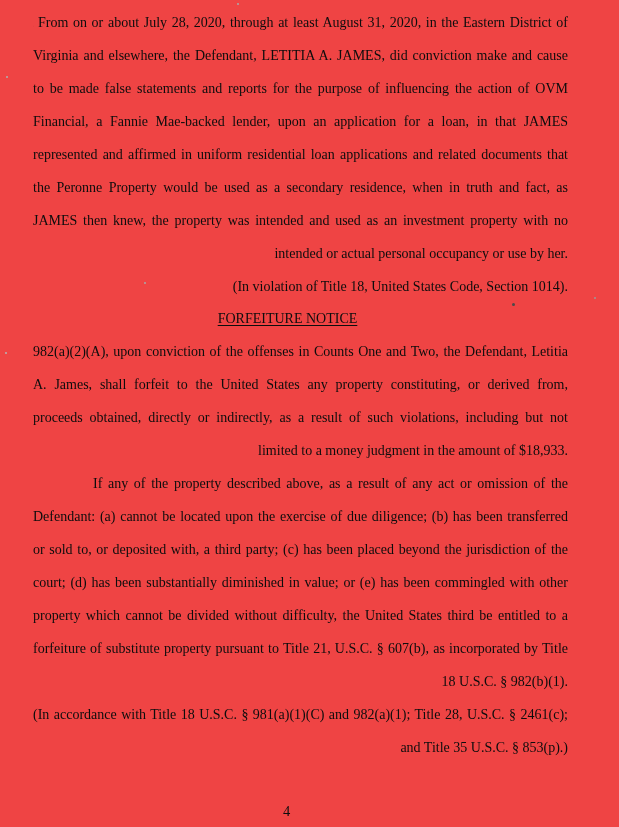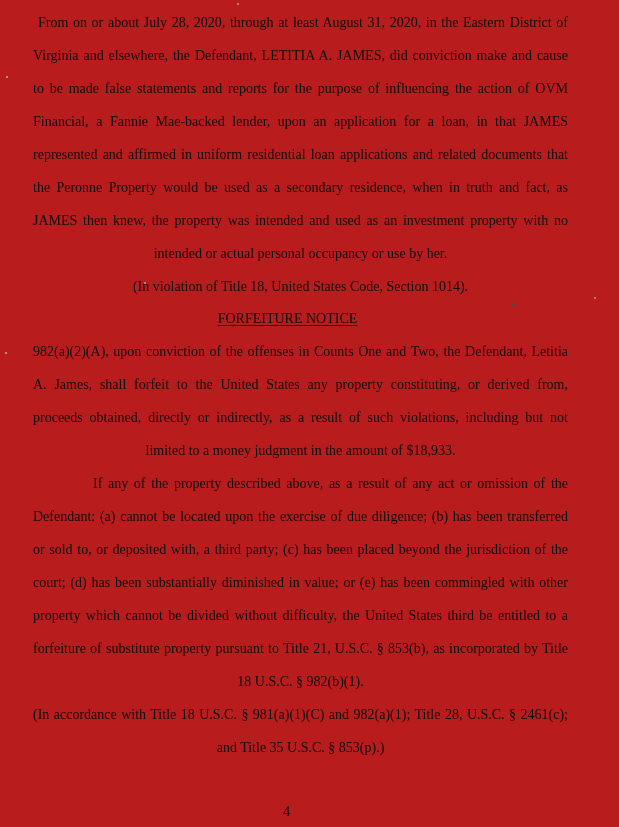--- a/index.html
+++ b/index.html
@@ -1,37 +1,37 @@
 <!DOCTYPE html>
 <html><head>
 <meta charset="utf-8">
 <style>
   * { margin: 0; padding: 0; box-sizing: border-box; }
   html, body { background: #ffffff; }
   .page {
     position: relative;
     width: 619px;
     height: 827px;
-    background: #b91c1c;
+    background: #ef4444;
     font-family: "Liberation Serif", "DejaVu Serif", serif;
     font-size: 14px;
     color: #0d0d0d;
     overflow: hidden;
   }
   .content {
     position: absolute;
     left: 33px;
     top: 7px;
     width: 535px;
   }
   .line {
     height: 32.95px;
     line-height: 32.95px;
     white-space: nowrap;
-    text-align: center;
+    text-align: right;
   }
   .line.j {
     white-space: normal;
     text-align: justify;
     text-align-last: justify;
     text-justify: inter-word;
     overflow: hidden;
   }
   .ind { padding-left: 60px; }
   .hang { position: relative; text-indent: 5px; }
@@ -88,21 +88,21 @@
     <div class="line j">982(a)(2)(A), upon conviction of the offenses in Counts One and Two, the Defendant, Letitia</div>
     <div class="line j">A. James, shall forfeit to the United States any property constituting, or derived from,</div>
     <div class="line j">proceeds obtained, directly or indirectly, as a result of such violations, including but not</div>
     <div class="line">limited to a money judgment in the amount of $18,933.</div>
 
     <div class="line j ind">If any of the property described above, as a result of any act or omission of the</div>
     <div class="line j">Defendant: (a) cannot be located upon the exercise of due diligence; (b) has been transferred</div>
     <div class="line j">or sold to, or deposited with, a third party; (c) has been placed beyond the jurisdiction of the</div>
     <div class="line j">court; (d) has been substantially diminished in value; or (e) has been commingled with other</div>
     <div class="line j">property which cannot be divided without difficulty, the United States third be entitled to a</div>
-    <div class="line j">forfeiture of substitute property pursuant to Title 21, U.S.C. § 853(b), as incorporated by Title</div>
+    <div class="line j">forfeiture of substitute property pursuant to Title 21, U.S.C. § 607(b), as incorporated by Title</div>
     <div class="line">18 U.S.C. § 982(b)(1).</div>
 
     <div class="line j">(In accordance with Title 18 U.S.C. § 981(a)(1)(C) and 982(a)(1); Title 28, U.S.C. § 2461(c);</div>
     <div class="line">and Title 35 U.S.C. § 853(p).)</div>
 
   </div>
 
   <div class="pagenum">4</div>
 
   <div class="speck" style="left:512px; top:303px; width:3px; height:3px; background:#4a4a4a;"></div>

